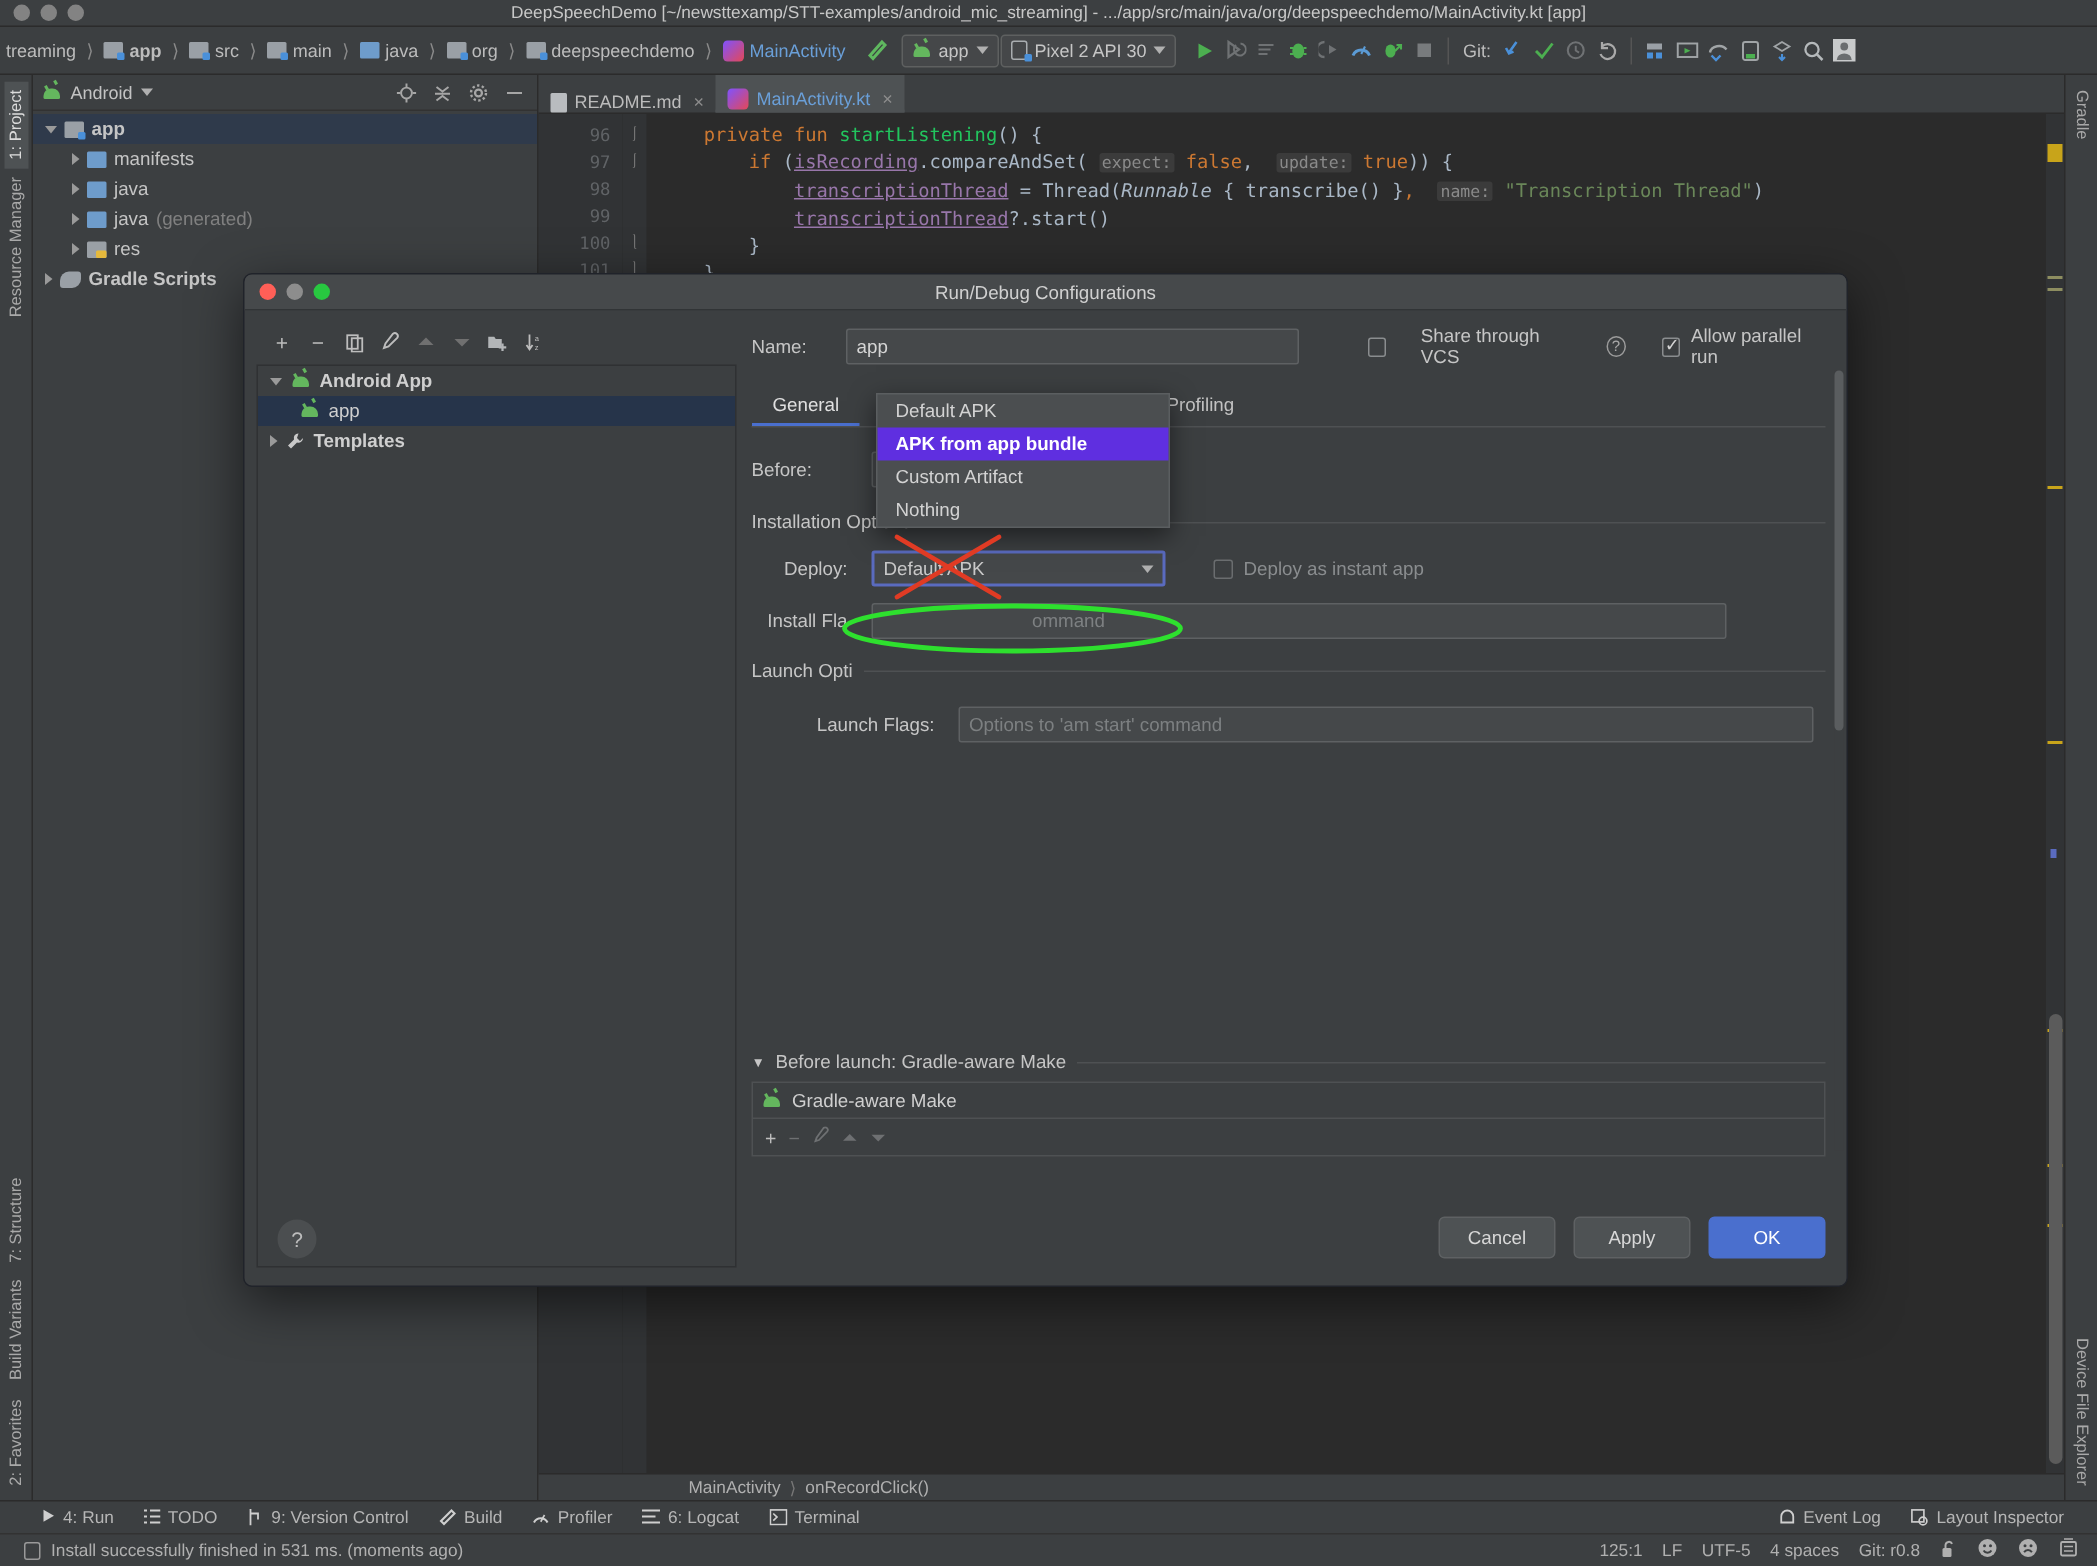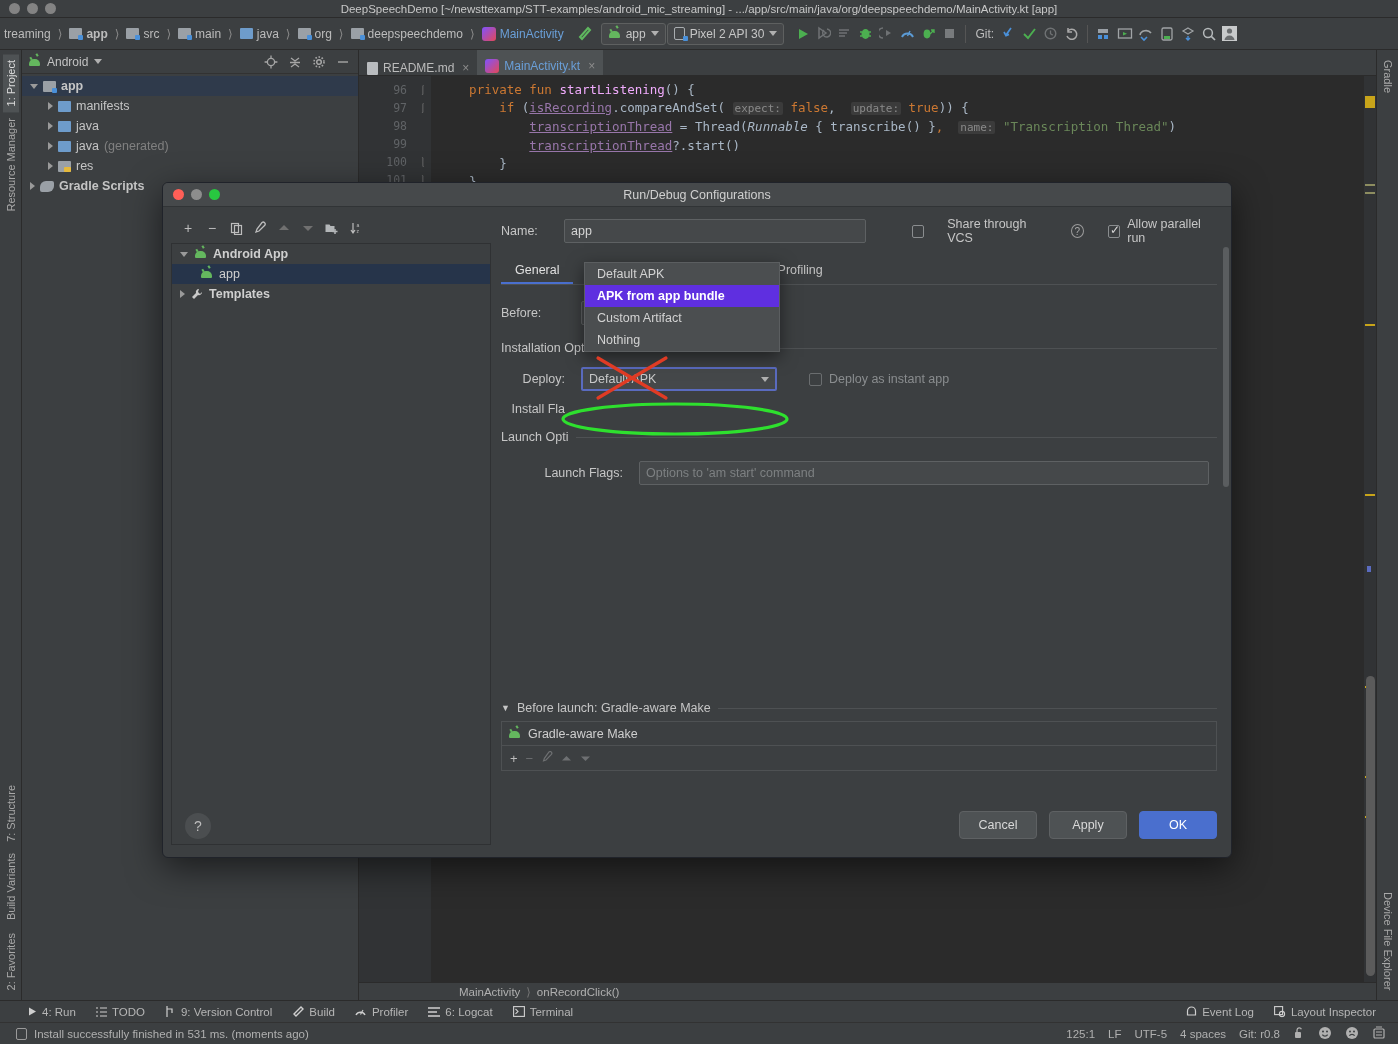--- a/index.html
+++ b/index.html
@@ -91,41 +91,41 @@
   .etab.active{ background:#4e5254; border-bottom:2px solid #4e5254;}
   .etab .x{ color:#8c8c8c; font-size:12px; padding-left:3px;}
   .etab .ktcol{color:#a9b7c6;}
   .mdico{width:11px;height:13px;background:#b9bcbf;border-radius:1px;display:inline-block;}
   #code{ flex:1; display:flex; position:relative; overflow:hidden;}
   #gutter{ width:56px; background:#313335; text-align:right; padding-top:5px; color:#606366; font-size:11.5px; font-family:"DejaVu Sans Mono", monospace; flex:0 0 56px;}
   #gutter div{ height:18px; line-height:18px; padding-right:8px;}
   #foldcol{ width:16px; background:#313335; padding-top:5px; flex:0 0 16px;}
   #foldcol div{height:18px;line-height:18px;text-align:center;color:#777;font-size:10px;}
   #codetext{ flex:1; padding-top:5px; font-family:"DejaVu Sans Mono", monospace; font-size:12.5px; line-height:18px; color:#a9b7c6; white-space:pre; padding-left:8px;}
-  .kw{color:#cc7832;} .fn{color:#f0abfc;} .id{color:#9876aa;text-decoration:underline;}
+  .kw{color:#cc7832;} .fn{color:#22c55e;} .id{color:#9876aa;text-decoration:underline;}
   .str{color:#6a8759;} .hint{color:#8a8a8a;background:#3b3b3b;border-radius:2px;padding:0 2px;font-size:11px;}
   .lit{color:#cc7832;} .itl{color:#a9b7c6;font-style:italic;}
   #editorBottomCrumb{height:18px;background:#3c3f41;display:flex;align-items:center;gap:6px;padding-left:100px;font-size:11.5px;color:#b0b0b0;border-top:1px solid #2b2b2b;}
   #editorBottomCrumb .sep{color:#777;}
 
   
   #markbar{width:12px;background:#313335;flex:0 0 12px;position:relative;}
   .mk{position:absolute;height:2px;width:10px;left:1px;}
   #scrollthumb{position:absolute;right:1px;width:9px;border-radius:5px;background:#5b5b5b;}
 
   
   #rightrail{ width:22px; background:#3c3f41; border-left:1px solid #2b2b2b; flex:0 0 22px;
      display:flex;flex-direction:column;justify-content:space-between;align-items:center;padding:4px 0;}
 
   
   #toolwindowbar{
     position:absolute;left:0;right:0;bottom:22px;height:22px;background:#3c3f41;
     display:flex;align-items:center;border-top:1px solid #2b2b2b;font-size:11.5px;color:#b6b6b6;
   }
-  #toolwindowbar .twitem{display:flex;align-items:center;gap:5px;padding:0 10px;cursor:pointer;}
+  #toolwindowbar .twitem{display:flex;gap:5px;padding:0 10px;cursor:pointer;}
   #toolwindowbar .right{margin-left:auto;display:flex;}
   #statusbar{
     position:absolute;left:0;right:0;bottom:0;height:22px;background:#3c3f41;
     display:flex;align-items:center;border-top:1px solid #323232;font-size:11.5px;color:#b0b0b0;
   }
   #statusbar .left{display:flex;align-items:center;gap:7px;padding-left:16px;}
   #statusbar .right{margin-left:auto;display:flex;align-items:center;gap:13px;padding-right:12px;}
   .sq{width:11px;height:12px;border:1.4px solid #9a9a9a;border-radius:2px;display:inline-block;}
 
   
@@ -783,20 +783,23 @@
             <span class="caret"></span>
           </div>
           <div style="display:flex;align-items:center;gap:7px;margin-left:22px">
             <span class="chk" style="border-color:#6a6d6f"></span>
             <span class="flabel" style="color:#8a8d8f">Deploy as instant app</span>
           </div>
         </div>
 
         <div class="frow" style="margin-top:11px">
           <span class="flabel" style="width:70px;text-align:right;padding-right:6px">Install Fla</span>
+          <div class="tinput ph" style="width:570px">
+            <span style="padding-left:100px">ommand</span>
+          </div>
         </div>
       </div>
 
       <div class="group" style="margin-top:14px">
         <div class="grouphdr">
           <span>Launch Opti</span>
           <span class="line"></span>
         </div>
 
 

